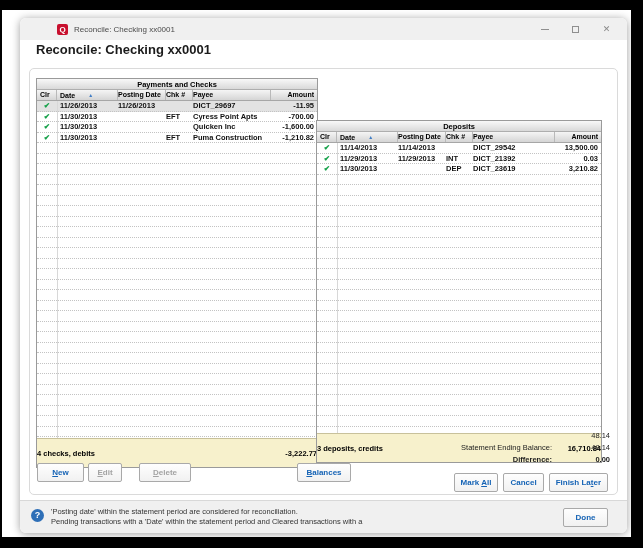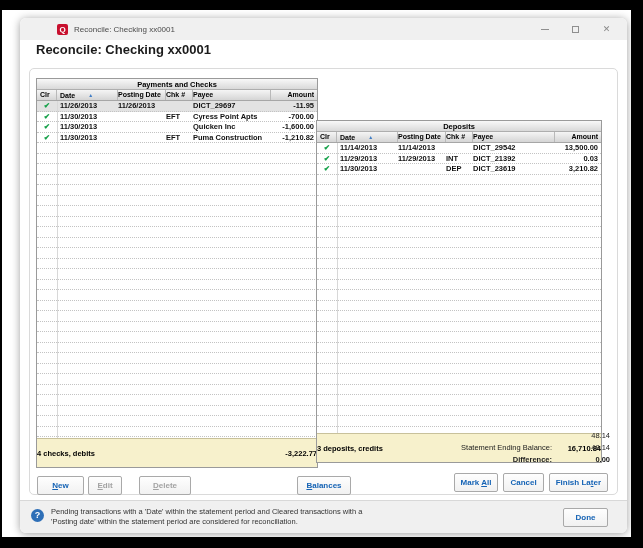--- a/index.html
+++ b/index.html
@@ -55,21 +55,21 @@
   .bal-row { display:flex; justify-content:flex-end; height:12px; line-height:12px; }
   .bal-label { width:160px; text-align:right; }
   .bal-value { width:58px; text-align:right; }
   .bal-bold { font-weight:bold; }
   
   .btn { height:19px; background:linear-gradient(#fefefe,#f1f1f1); border:1px solid #a9a9a9; border-radius:2px;
          font-family:inherit; font-size:8px; font-weight:bold; color:#1563b5; padding:0 6px; line-height:16px;
          text-align:center; white-space:nowrap; }
   .btn.disabled { color:#a3a3a3; }
   .mn { text-decoration:underline; }
-  .abs-btn { position:absolute; top:458px; }
+  .abs-btn { position:absolute; top:445px; }
   #btn-new { left:17px; width:47px; }
   #btn-edit { left:68px; width:34px; }
   #btn-delete { left:119px; width:52px; }
   #btn-balances { left:277px; width:54px; }
   .right-btns { position:absolute; top:455px; right:19px; display:flex; gap:5px;justify-content:space-between; }
   
   .footer { position:absolute; left:0; right:0; bottom:0; height:33px; background:#f0f0f0;
             border-top:1px solid #d8d8d8; border-radius:0 0 6px 6px; }
   .help-icon { position:absolute; left:11px; top:8px; width:13px; height:13px; border-radius:50%;
                background:#2e6fb7; color:#fff; font-size:9px; font-weight:bold; text-align:center; line-height:13px; }
@@ -672,19 +672,19 @@
 
   <div class="right-btns">
     <button class="btn"><span>Mark </span><span class="mn">A</span><span>ll</span></button>
     <button class="btn"><span>Cancel</span><span class="mn"></span><span></span></button>
     <button class="btn"><span>Finish La</span><span class="mn">t</span><span>er</span></button>
   </div>
 
   <div class="footer">
     <div class="help-icon">?</div>
     <div class="note">
+      <div>'Posting date' within the statement period are considered for reconciliation.</div>
       <div>Pending transactions with a 'Date' within the statement period and Cleared transactions with a</div>
-      <div>'Posting date' within the statement period are considered for reconciliation.</div>
     </div>
     <button class="btn btn-done"><span>Done</span><span class="mn"></span><span></span></button>
   </div>
 
 </div>
 
 </body></html>

